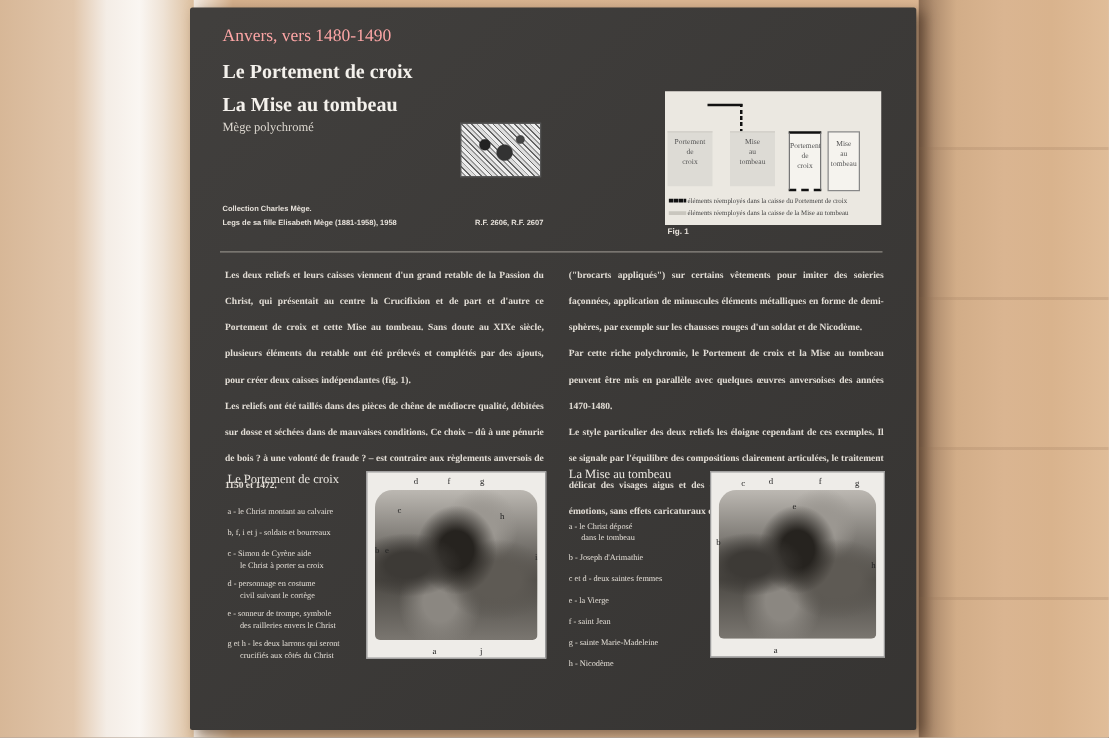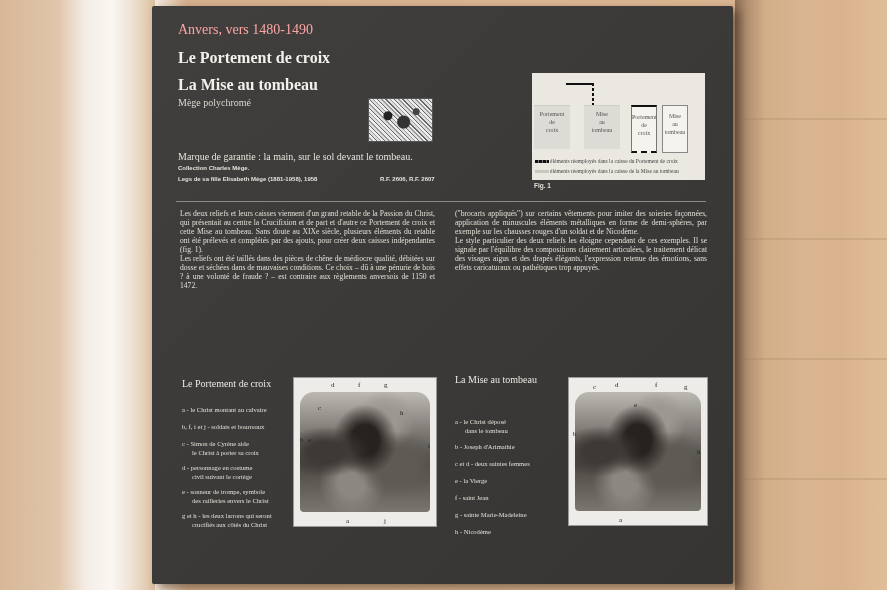--- a/index.html
+++ b/index.html
@@ -66,21 +66,21 @@
   .fig1 .line-h { position: absolute; left: 34px; top: 10px; width: 28px; height: 2px; background: #111; }
   .fig1 .line-v { position: absolute; left: 60px; top: 10px; width: 2px; height: 23px; background: repeating-linear-gradient(180deg,#111 0 3px, transparent 3px 5px); }
   .fig1 .legend1 { position: absolute; left: 3px; top: 85px; font-size: 5.5px; color: #444; white-space: nowrap; }
   .fig1 .legend2 { position: absolute; left: 3px; top: 95px; font-size: 5.5px; color: #444; white-space: nowrap; }
   .fig1 .sw1 { display:inline-block; width: 14px; height: 3px; background: repeating-linear-gradient(90deg,#111 0 3px,#777 3px 4px); vertical-align: middle; margin-right: 1px;}
   .fig1 .sw2 { display:inline-block; width: 14px; height: 3px; background: #c9c6be; vertical-align: middle; margin-right: 1px;}
   .figlabel { left: 382px; top: 176px; font-family: "Liberation Sans", sans-serif; font-size: 6.5px; font-weight: bold; color: #e6e1da; }
 
   .divider { left: 24px; top: 195px; width: 530px; height: 1px; background: #8d8983; }
 
-  .body-text { font-size: 7.6px; line-height: 9px; color: #e2ddd5; text-align: justify; }
+  .body-text { font-size: 7.6px; line-height: 21px; color: #e2ddd5; text-align: justify; font-weight: bold; }
   .col-left { left: 28px; top: 203px; width: 255px; }
   .col-right { left: 303px; top: 203px; width: 252px; }
   .body-text p { margin: 0; }
 
   .sec-title { font-size: 10px; color: #ece8e2; }
   .sec1-title { left: 30px; top: 372px; }
   .sec2-title { left: 303px; top: 368px; }
 
   .legend { font-size: 6.6px; color: #e2ddd5; line-height: 8.5px; }
   .legend .item { position: absolute; white-space: nowrap; }
@@ -113,21 +113,20 @@
 <div class="wall-joint"></div>
 
 <div class="plaque">
   <div class="sheen"></div>
 
   <div class="abs date">Anvers, vers 1480-1490</div>
   <div class="abs title1">Le Portement de croix</div>
   <div class="abs title2">La Mise au tombeau</div>
   <div class="abs material">Mège polychromé</div>
   <div class="abs thumb"></div>
-  <div class="abs garantie">Marque de garantie : la main, sur le sol devant le tombeau.</div>
   <div class="abs collection">Collection Charles Mège.</div>
   <div class="abs legs">Legs de sa fille Elisabeth Mège (1881-1958), 1958</div>
   <div class="abs rf">R.F. 2606, R.F. 2607</div>
 
   <div class="abs fig1">
     <div class="line-h"></div>
     <div class="line-v"></div>
     <div class="box box1 grey">
       <div>Portement</div>
       <div>de</div>
@@ -154,20 +153,21 @@
   <div class="abs figlabel">Fig. 1</div>
 
   <div class="abs divider"></div>
 
   <div class="abs body-text col-left">
     <p>Les deux reliefs et leurs caisses viennent d'un grand retable de la Passion du Christ, qui présentait au centre la Crucifixion et de part et d'autre ce Portement de croix et cette Mise au tombeau. Sans doute au XIXe siècle, plusieurs éléments du retable ont été prélevés et complétés par des ajouts, pour créer deux caisses indépendantes (fig. 1).</p>
     <p>Les reliefs ont été taillés dans des pièces de chêne de médiocre qualité, débitées sur dosse et séchées dans de mauvaises conditions. Ce choix – dû à une pénurie de bois ? à une volonté de fraude ? – est contraire aux règlements anversois de 1150 et 1472.</p>
   </div>
   <div class="abs body-text col-right">
     <p>("brocarts appliqués") sur certains vêtements pour imiter des soieries façonnées, application de minuscules éléments métalliques en forme de demi-sphères, par exemple sur les chausses rouges d'un soldat et de Nicodème.</p>
+    <p>Par cette riche polychromie, le Portement de croix et la Mise au tombeau peuvent être mis en parallèle avec quelques œuvres anversoises des années 1470-1480.</p>
     <p>Le style particulier des deux reliefs les éloigne cependant de ces exemples. Il se signale par l'équilibre des compositions clairement articulées, le traitement délicat des visages aigus et des drapés élégants, l'expression retenue des émotions, sans effets caricaturaux ou pathétiques trop appuyés.</p>
   </div>
 
   <div class="abs sec-title sec1-title">Le Portement de croix</div>
   <div class="abs legend" style="left:30px; top:400px; width:110px; height:130px;">
     <div class="item" style="top:0"><span>a - le Christ montant au calvaire</span></div>
     <div class="item" style="top:17px"><span>b, f, i et j - soldats et bourreaux</span></div>
     <div class="item" style="top:34px"><span>c - Simon de Cyrène aide</span><span class="indent">le Christ à porter sa croix</span></div>
     <div class="item" style="top:58px"><span>d - personnage en costume</span><span class="indent">civil suivant le cortège</span></div>
     <div class="item" style="top:82px"><span>e - sonneur de trompe, symbole</span><span class="indent">des railleries envers le Christ</span></div>

